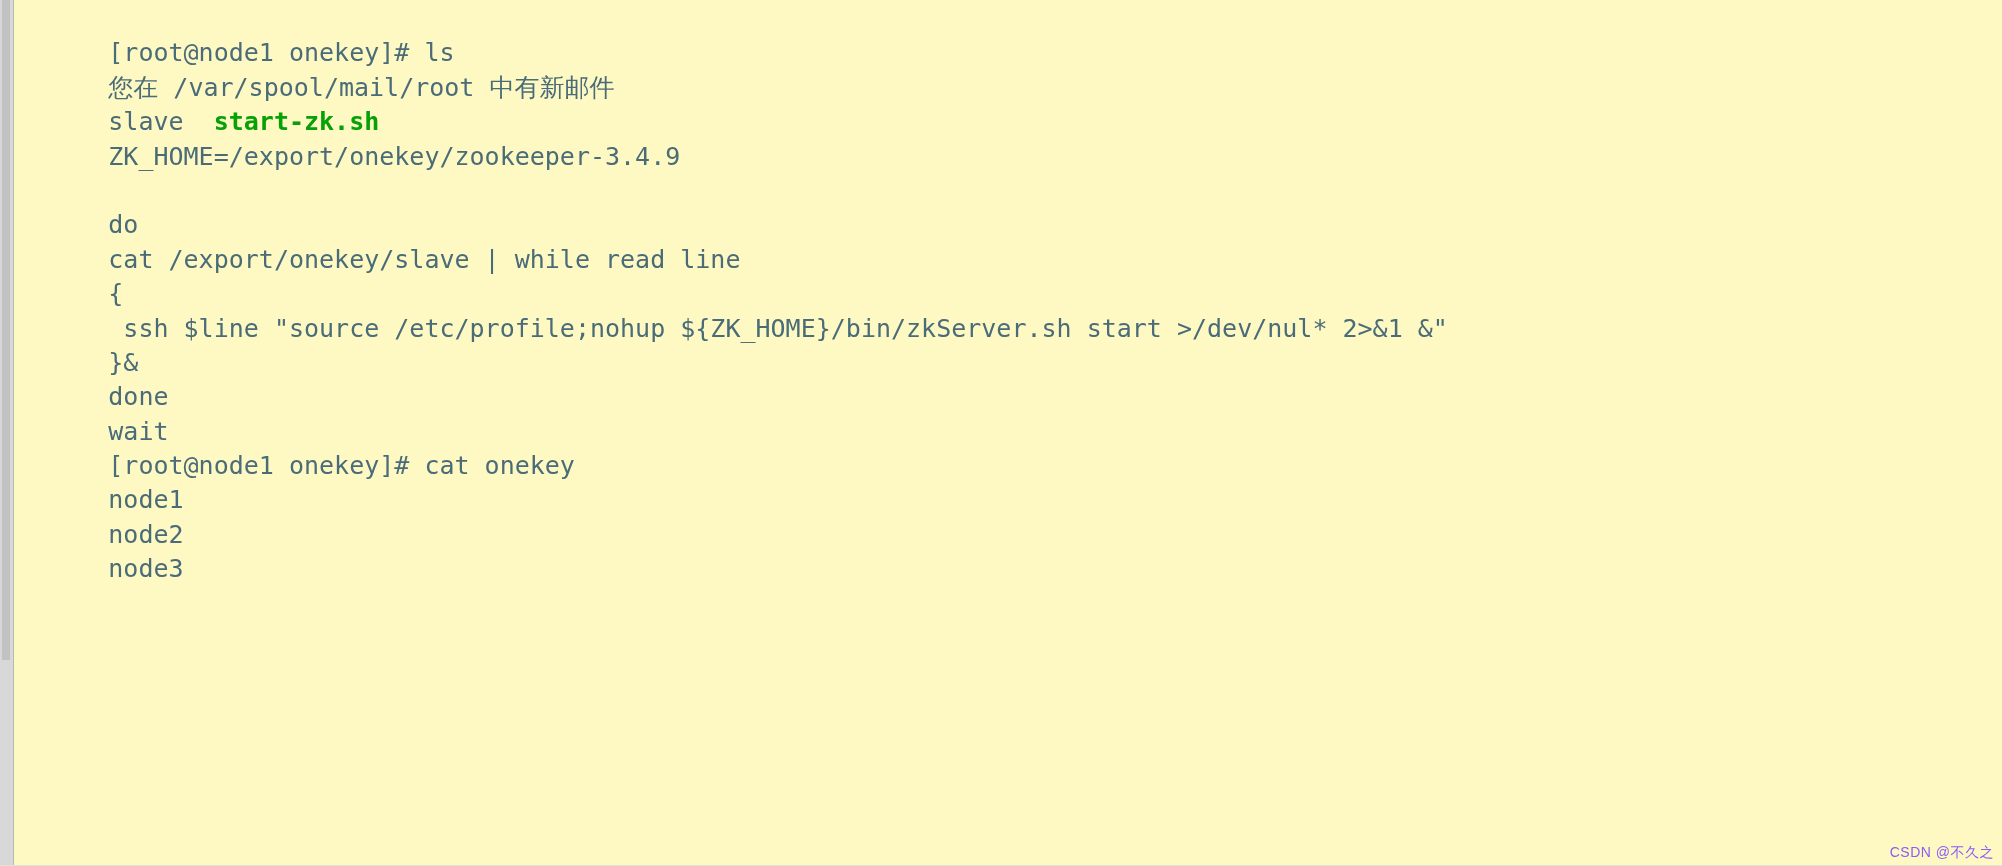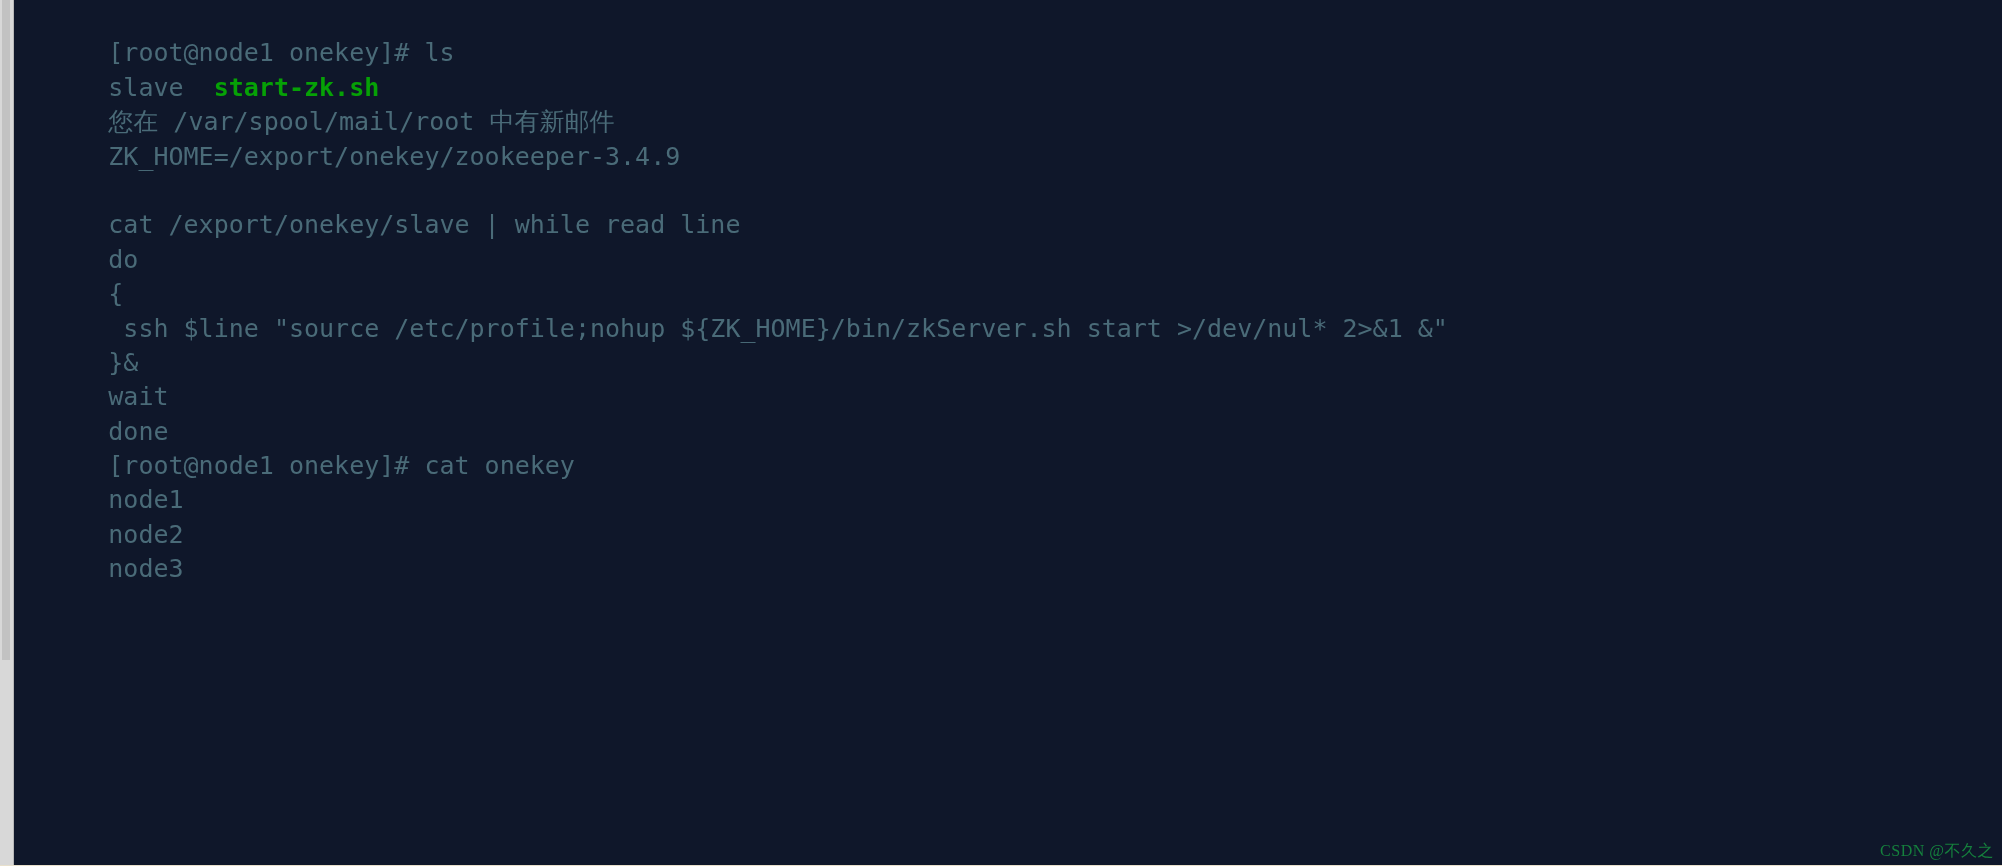--- a/index.html
+++ b/index.html
@@ -32,21 +32,21 @@
     width: 8px;
     height: 660px;
     background: #c2c2c2;
   }
   #terminal {
     position: absolute;
     left: 14px;
     top: 0;
     right: 0;
     bottom: 0;
-    background: #0f172a;
+    background: #fef9c3;
     padding: 2px 0 0 4px;
     box-sizing: border-box;
   }
   .line {
     height: 34.4px;
     line-height: 34.4px;
     font-size: 25px;
     color: #4a6b78;
     white-space: pre;
     letter-spacing: 0px;
@@ -58,23 +58,23 @@
     display: inline-block;
     width: 14px;
     height: 26px;
     background: #4a6b78;
     vertical-align: -5px;
   }
   #watermark {
     position: absolute;
     right: 8px;
     bottom: 4px;
-    font-family: Liberation Serif, serif;
-    font-size: 16px;
-    color: #15803d;
+    font-family: Liberation Sans, sans-serif;
+    font-size: 14px;
+    color: #8b5cf6;
     letter-spacing: 0.5px;
   }
   #bottom-edge {
     position: absolute;
     left: 0;
     bottom: 0;
     width: 2002px;
     height: 1px;
     background: #e8e0cc;
   }
@@ -88,63 +88,63 @@
     <div class="thumb"></div>
   </div>
 
   <div id="terminal">
 
     <div class="line">
       <span class="seg-plain">[root@node1 onekey]# ls</span>
     </div>
 
     <div class="line">
-      <span class="seg-plain">slave  </span><span class="seg-green">start-zk.sh</span>
+      <span class="seg-plain">您在 /var/spool/mail/root 中有新邮件</span>
     </div>
 
     <div class="line">
-      <span class="seg-plain">您在 /var/spool/mail/root 中有新邮件</span>
+      <span class="seg-plain">slave  </span><span class="seg-green">start-zk.sh</span>
     </div>
 
 
     <div class="line">
       <span class="seg-plain">ZK_HOME=/export/onekey/zookeeper-3.4.9</span>
     </div>
 
     <div class="line blank">
       <span class="seg-plain"></span>
     </div>
 
     <div class="line">
-      <span class="seg-plain">cat /export/onekey/slave | while read line</span>
+      <span class="seg-plain">do</span>
     </div>
 
     <div class="line">
-      <span class="seg-plain">do</span>
+      <span class="seg-plain">cat /export/onekey/slave | while read line</span>
     </div>
 
     <div class="line">
       <span class="seg-plain">{</span>
     </div>
 
 
     <div class="line">
       <span class="seg-plain"> ssh $line "source /etc/profile;nohup ${ZK_HOME}/bin/zkServer.sh start &gt;/dev/nul* 2&gt;&amp;1 &amp;"</span>
     </div>
 
     <div class="line">
       <span class="seg-plain">}&amp;</span>
     </div>
 
     <div class="line">
-      <span class="seg-plain">wait</span>
+      <span class="seg-plain">done</span>
     </div>
 
     <div class="line">
-      <span class="seg-plain">done</span>
+      <span class="seg-plain">wait</span>
     </div>
 
     <div class="line">
       <span class="seg-plain">[root@node1 onekey]# cat onekey</span>
     </div>
 
     <div class="line">
       <span class="seg-plain">node1</span>
     </div>
 

